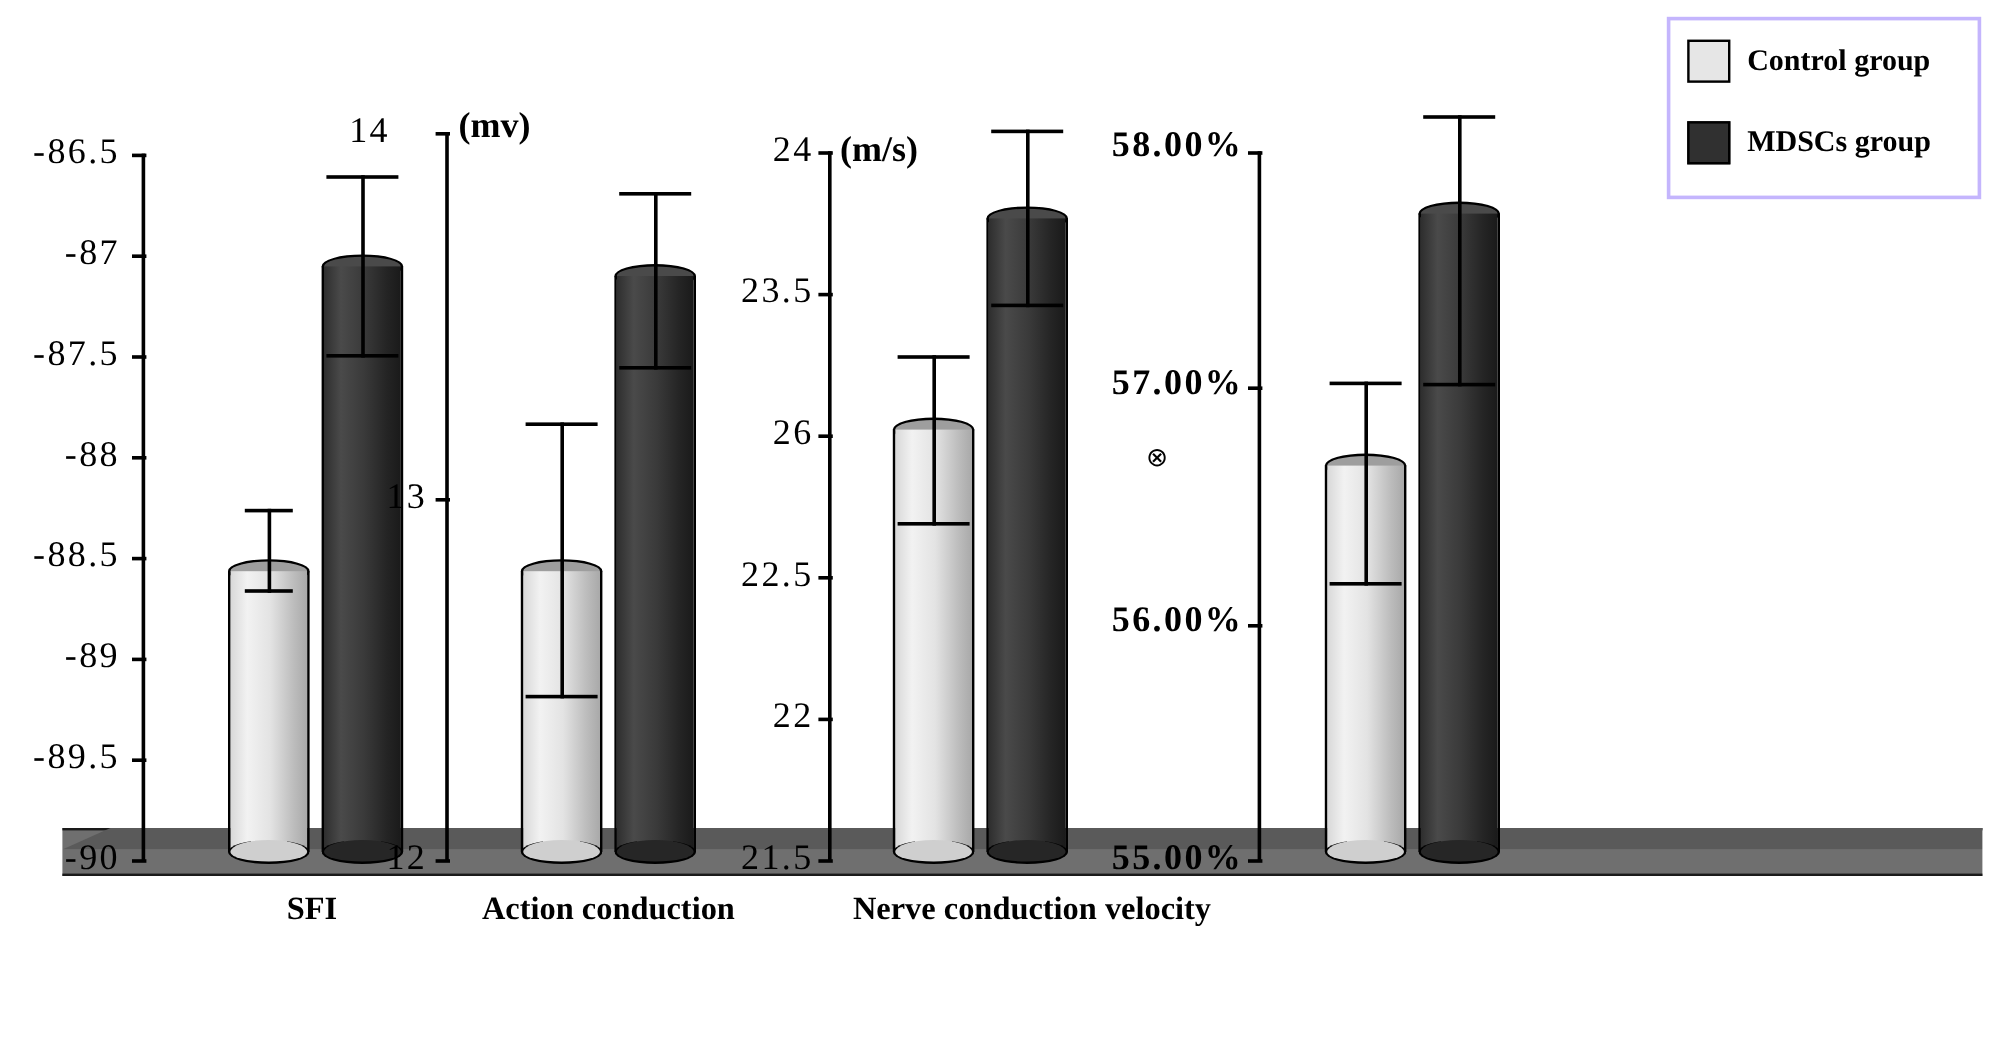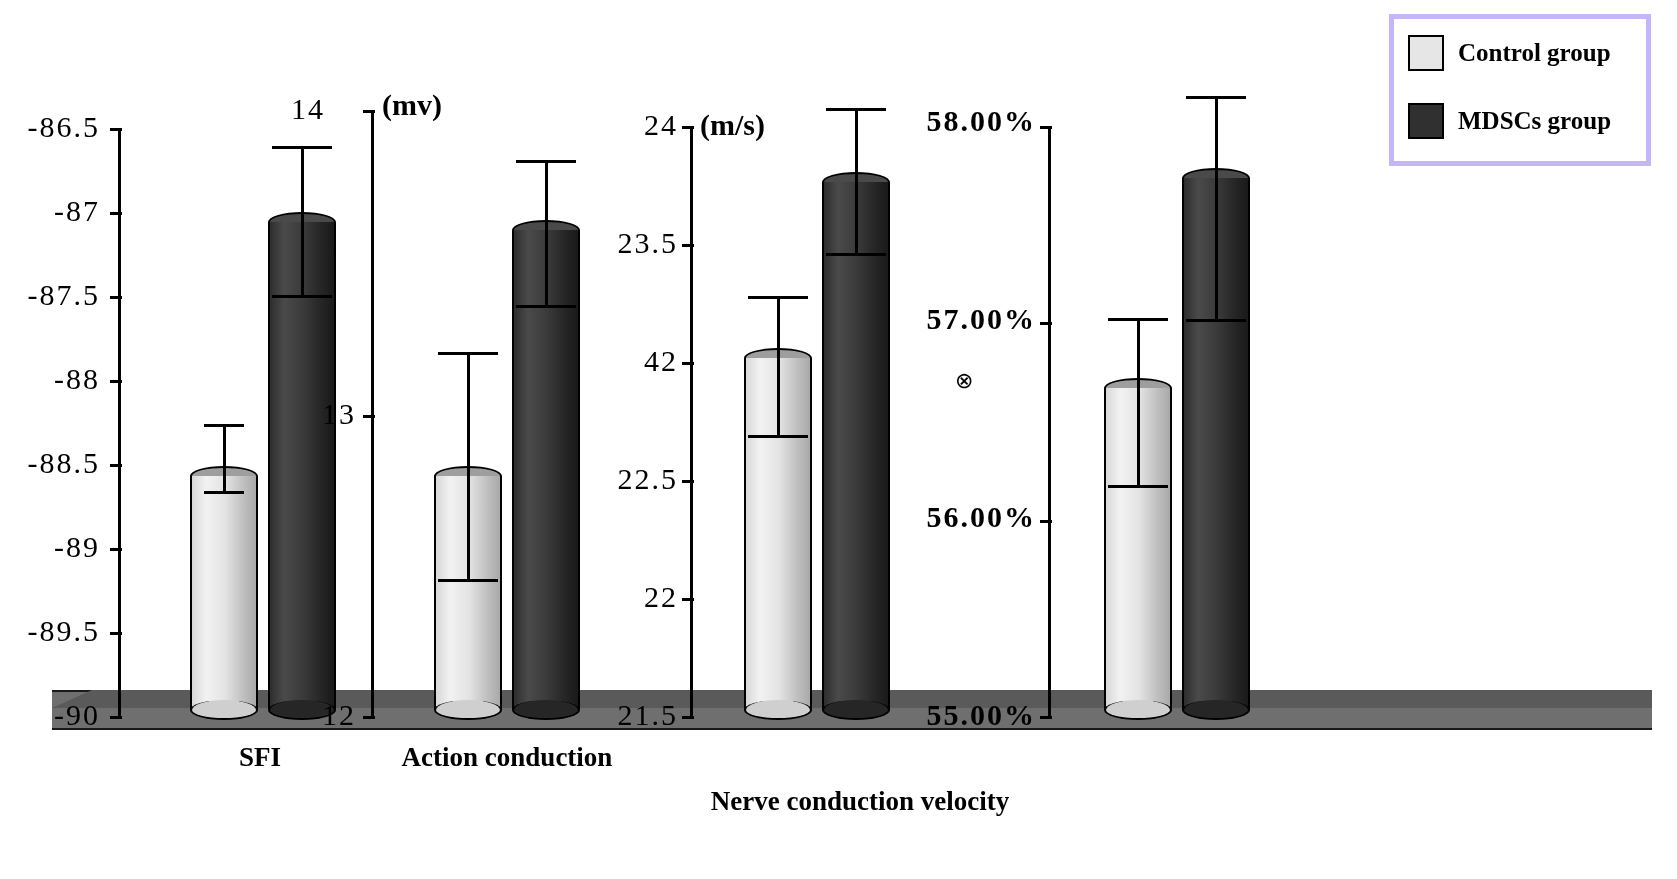--- a/index.html
+++ b/index.html
@@ -10,21 +10,21 @@
     color:#000;
     overflow:hidden;
     position:relative;
   }
   #stage{position:absolute;left:0;top:0;width:1677px;height:879px;}
 
   
   .legend{
     position:absolute;
     left:1389px;top:14px;width:262px;height:152px;
-    border:5px solid #c4b5fd;background:#fff;
+    border:3px solid #c4b5fd;background:#fff;
     box-sizing:border-box;
   }
   .legend-row{
     position:absolute;left:14px;display:flex;align-items:center;
   }
   .legend-row.r0{top:16px;}
   .legend-row.r1{top:84px;}
   .legend-swatch{
     width:36px;height:36px;border:2px solid #000;box-sizing:border-box;
     margin-right:14px;
@@ -203,21 +203,21 @@
   <div class="axis-line" style="left:690px;top:126px;height:592px;"></div>
   <div class="axis-tick" style="left:682px;top:126px;"></div>
   <div class="axis-tick" style="left:682px;top:244px;"></div>
   <div class="axis-tick" style="left:682px;top:362px;"></div>
   <div class="axis-tick" style="left:682px;top:480px;"></div>
   <div class="axis-tick" style="left:682px;top:598px;"></div>
   <div class="axis-tick" style="left:682px;top:716px;"></div>
 
   <div class="axis-label" style="left:560px;top:108px;width:118px;">24</div>
   <div class="axis-label" style="left:540px;top:226px;width:138px;">23.5</div>
-  <div class="axis-label" style="left:560px;top:344px;width:118px;">42</div>
+  <div class="axis-label" style="left:560px;top:344px;width:118px;">26</div>
   <div class="axis-label" style="left:540px;top:462px;width:138px;">22.5</div>
   <div class="axis-label" style="left:560px;top:580px;width:118px;">22</div>
   <div class="axis-label" style="left:540px;top:698px;width:138px;">21.5</div>
 
   <div class="unit-label" style="left:700px;top:108px;">(m/s)</div>
 
   <div class="bar light" style="left:744px;top:348px;width:68px;height:362px;">
     <div class="cap"></div>
     <div class="body"></div>
     <div class="base"></div>
@@ -234,21 +234,21 @@
     <div class="base"></div>
   </div>
   <div class="errbar" style="left:826px;top:108px;width:60px;height:148px;">
     <div class="cap-t"></div>
     <div class="stem"></div>
     <div class="cap-b"></div>
   </div>
 
   <div class="annot" style="left:955px;top:368px;">⊗</div>
 
-  <div class="cat-label" style="left:650px;top:786px;width:420px;">Nerve conduction velocity</div>
+  <div class="cat-label" style="left:650px;top:742px;width:420px;">Nerve conduction velocity</div>
 
   <div class="axis-line" style="left:1048px;top:126px;height:592px;"></div>
   <div class="axis-tick" style="left:1040px;top:126px;"></div>
   <div class="axis-tick" style="left:1040px;top:322px;"></div>
   <div class="axis-tick" style="left:1040px;top:520px;"></div>
   <div class="axis-tick" style="left:1040px;top:716px;"></div>
 
   <div class="axis-label" style="left:880px;top:104px;width:156px;font-weight:bold;">58.00%</div>
   <div class="axis-label" style="left:880px;top:302px;width:156px;font-weight:bold;">57.00%</div>
   <div class="axis-label" style="left:880px;top:500px;width:156px;font-weight:bold;">56.00%</div>

